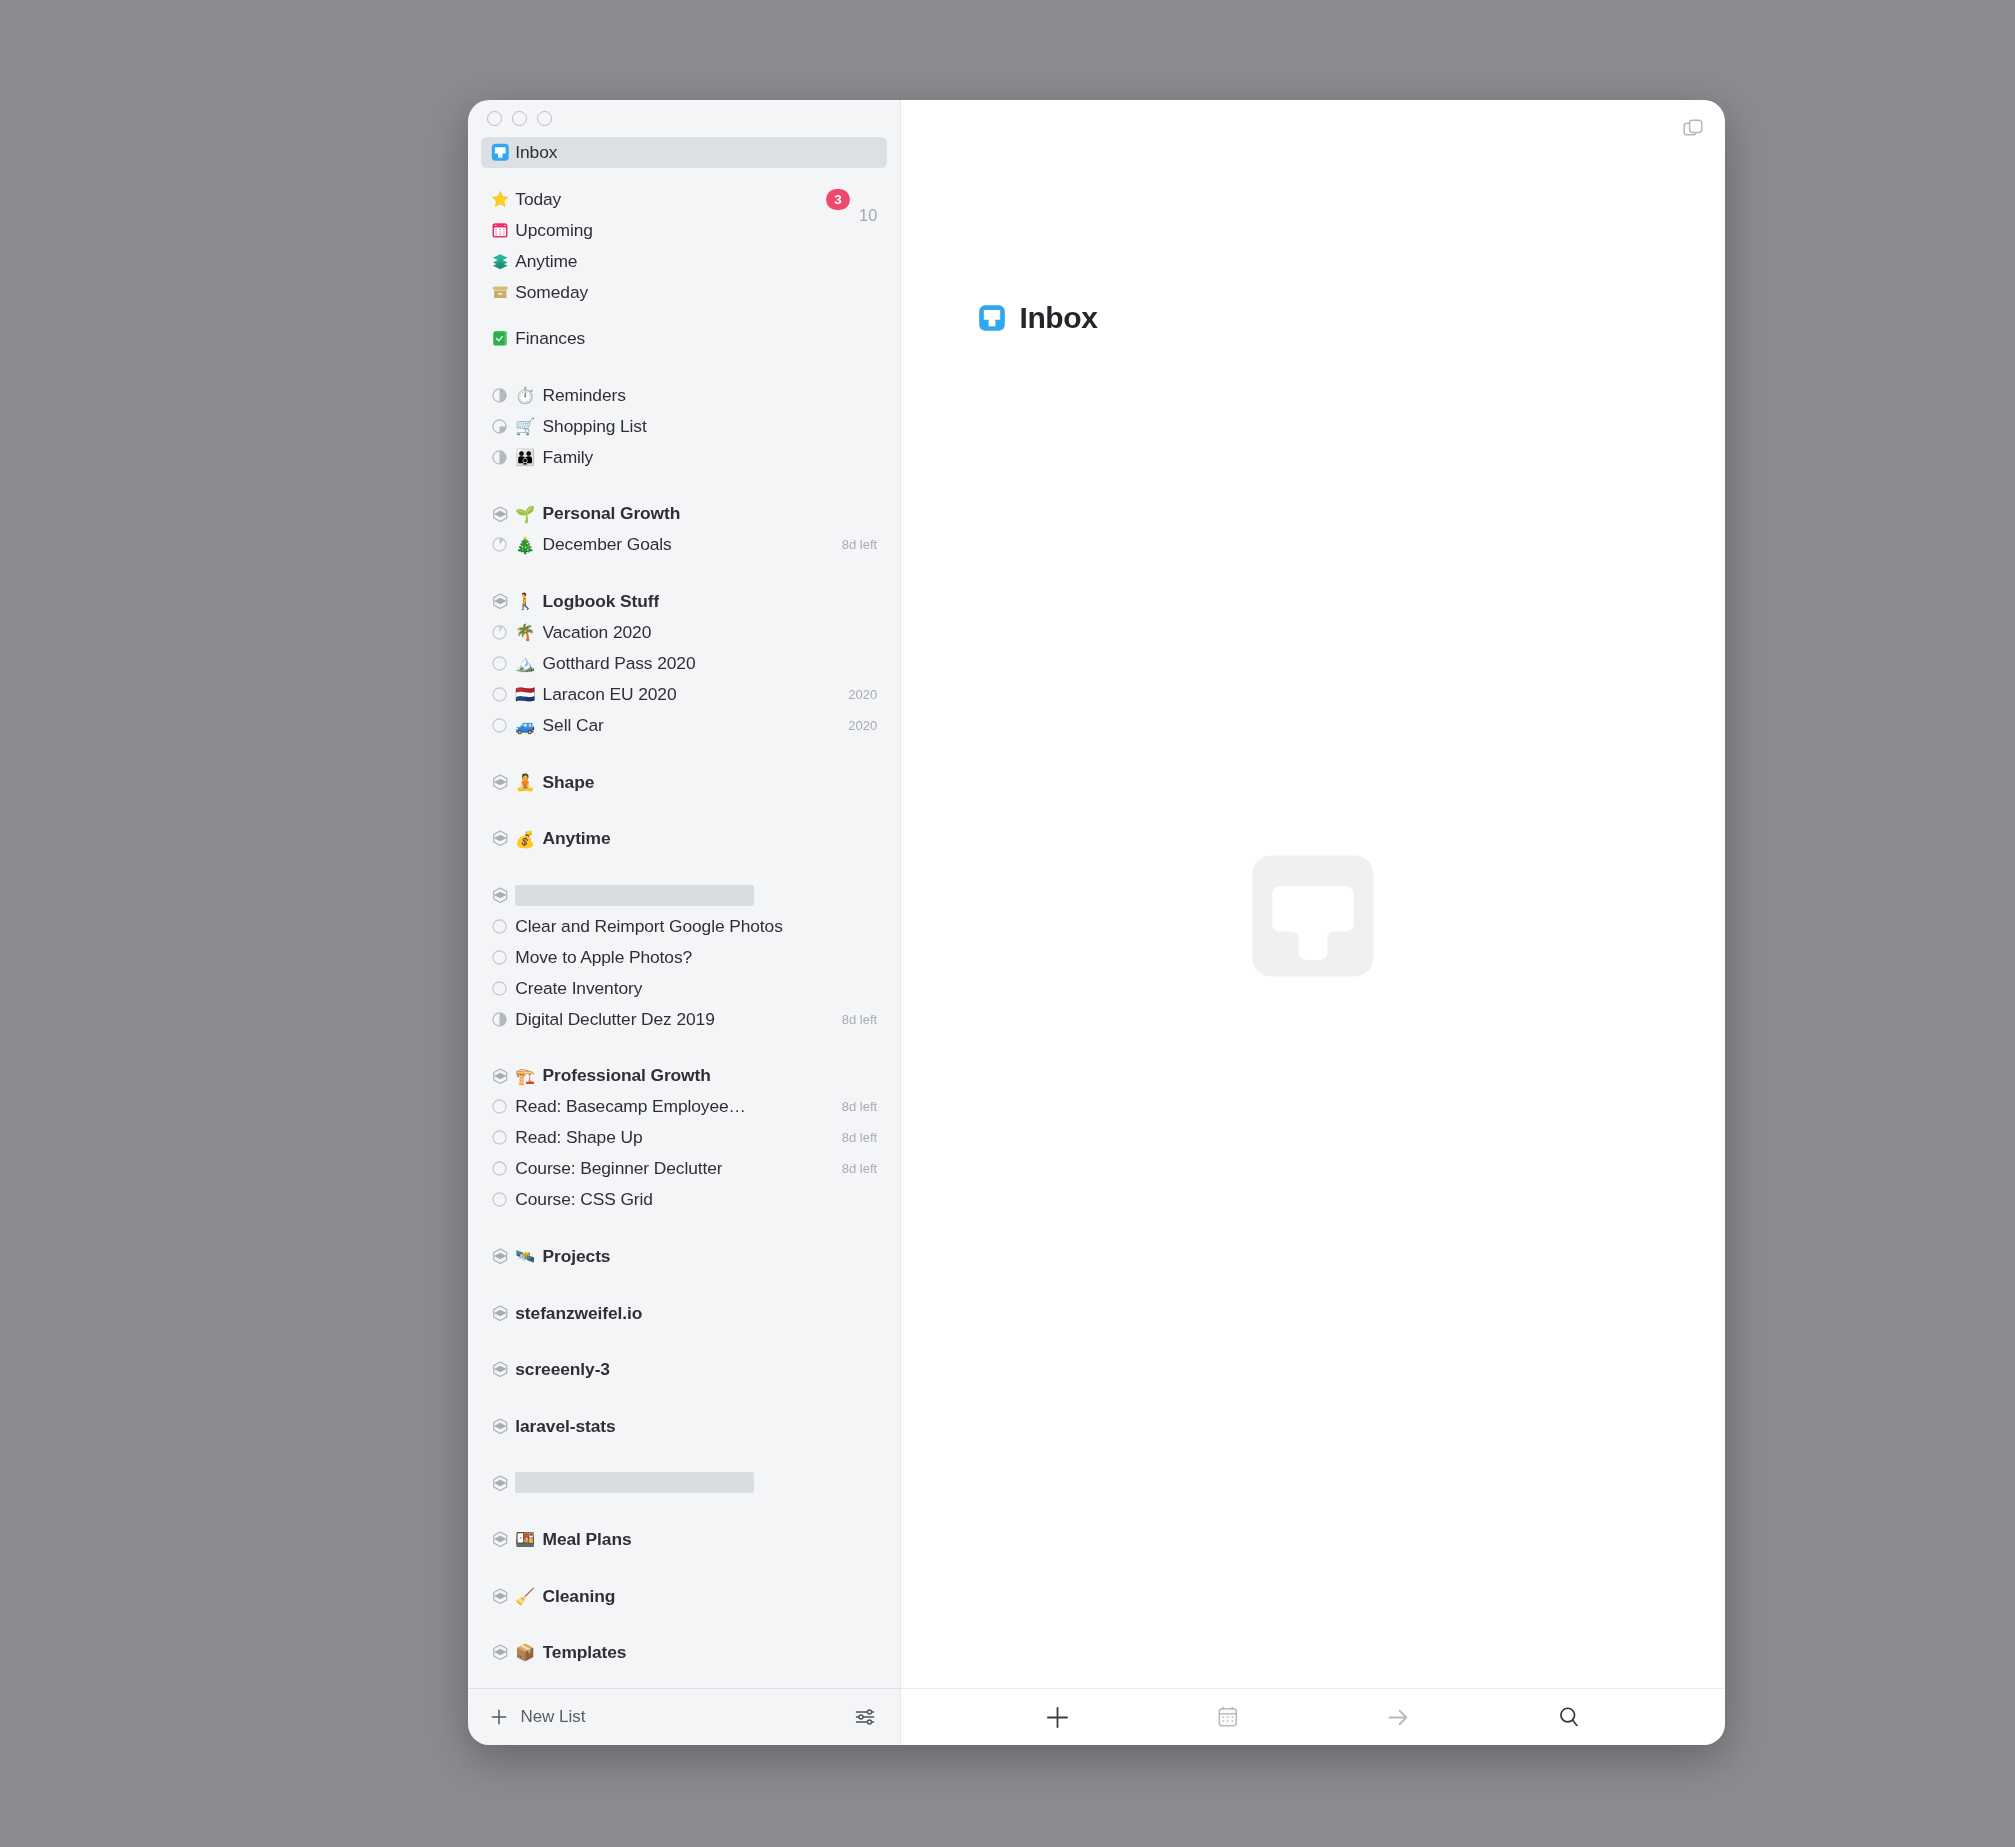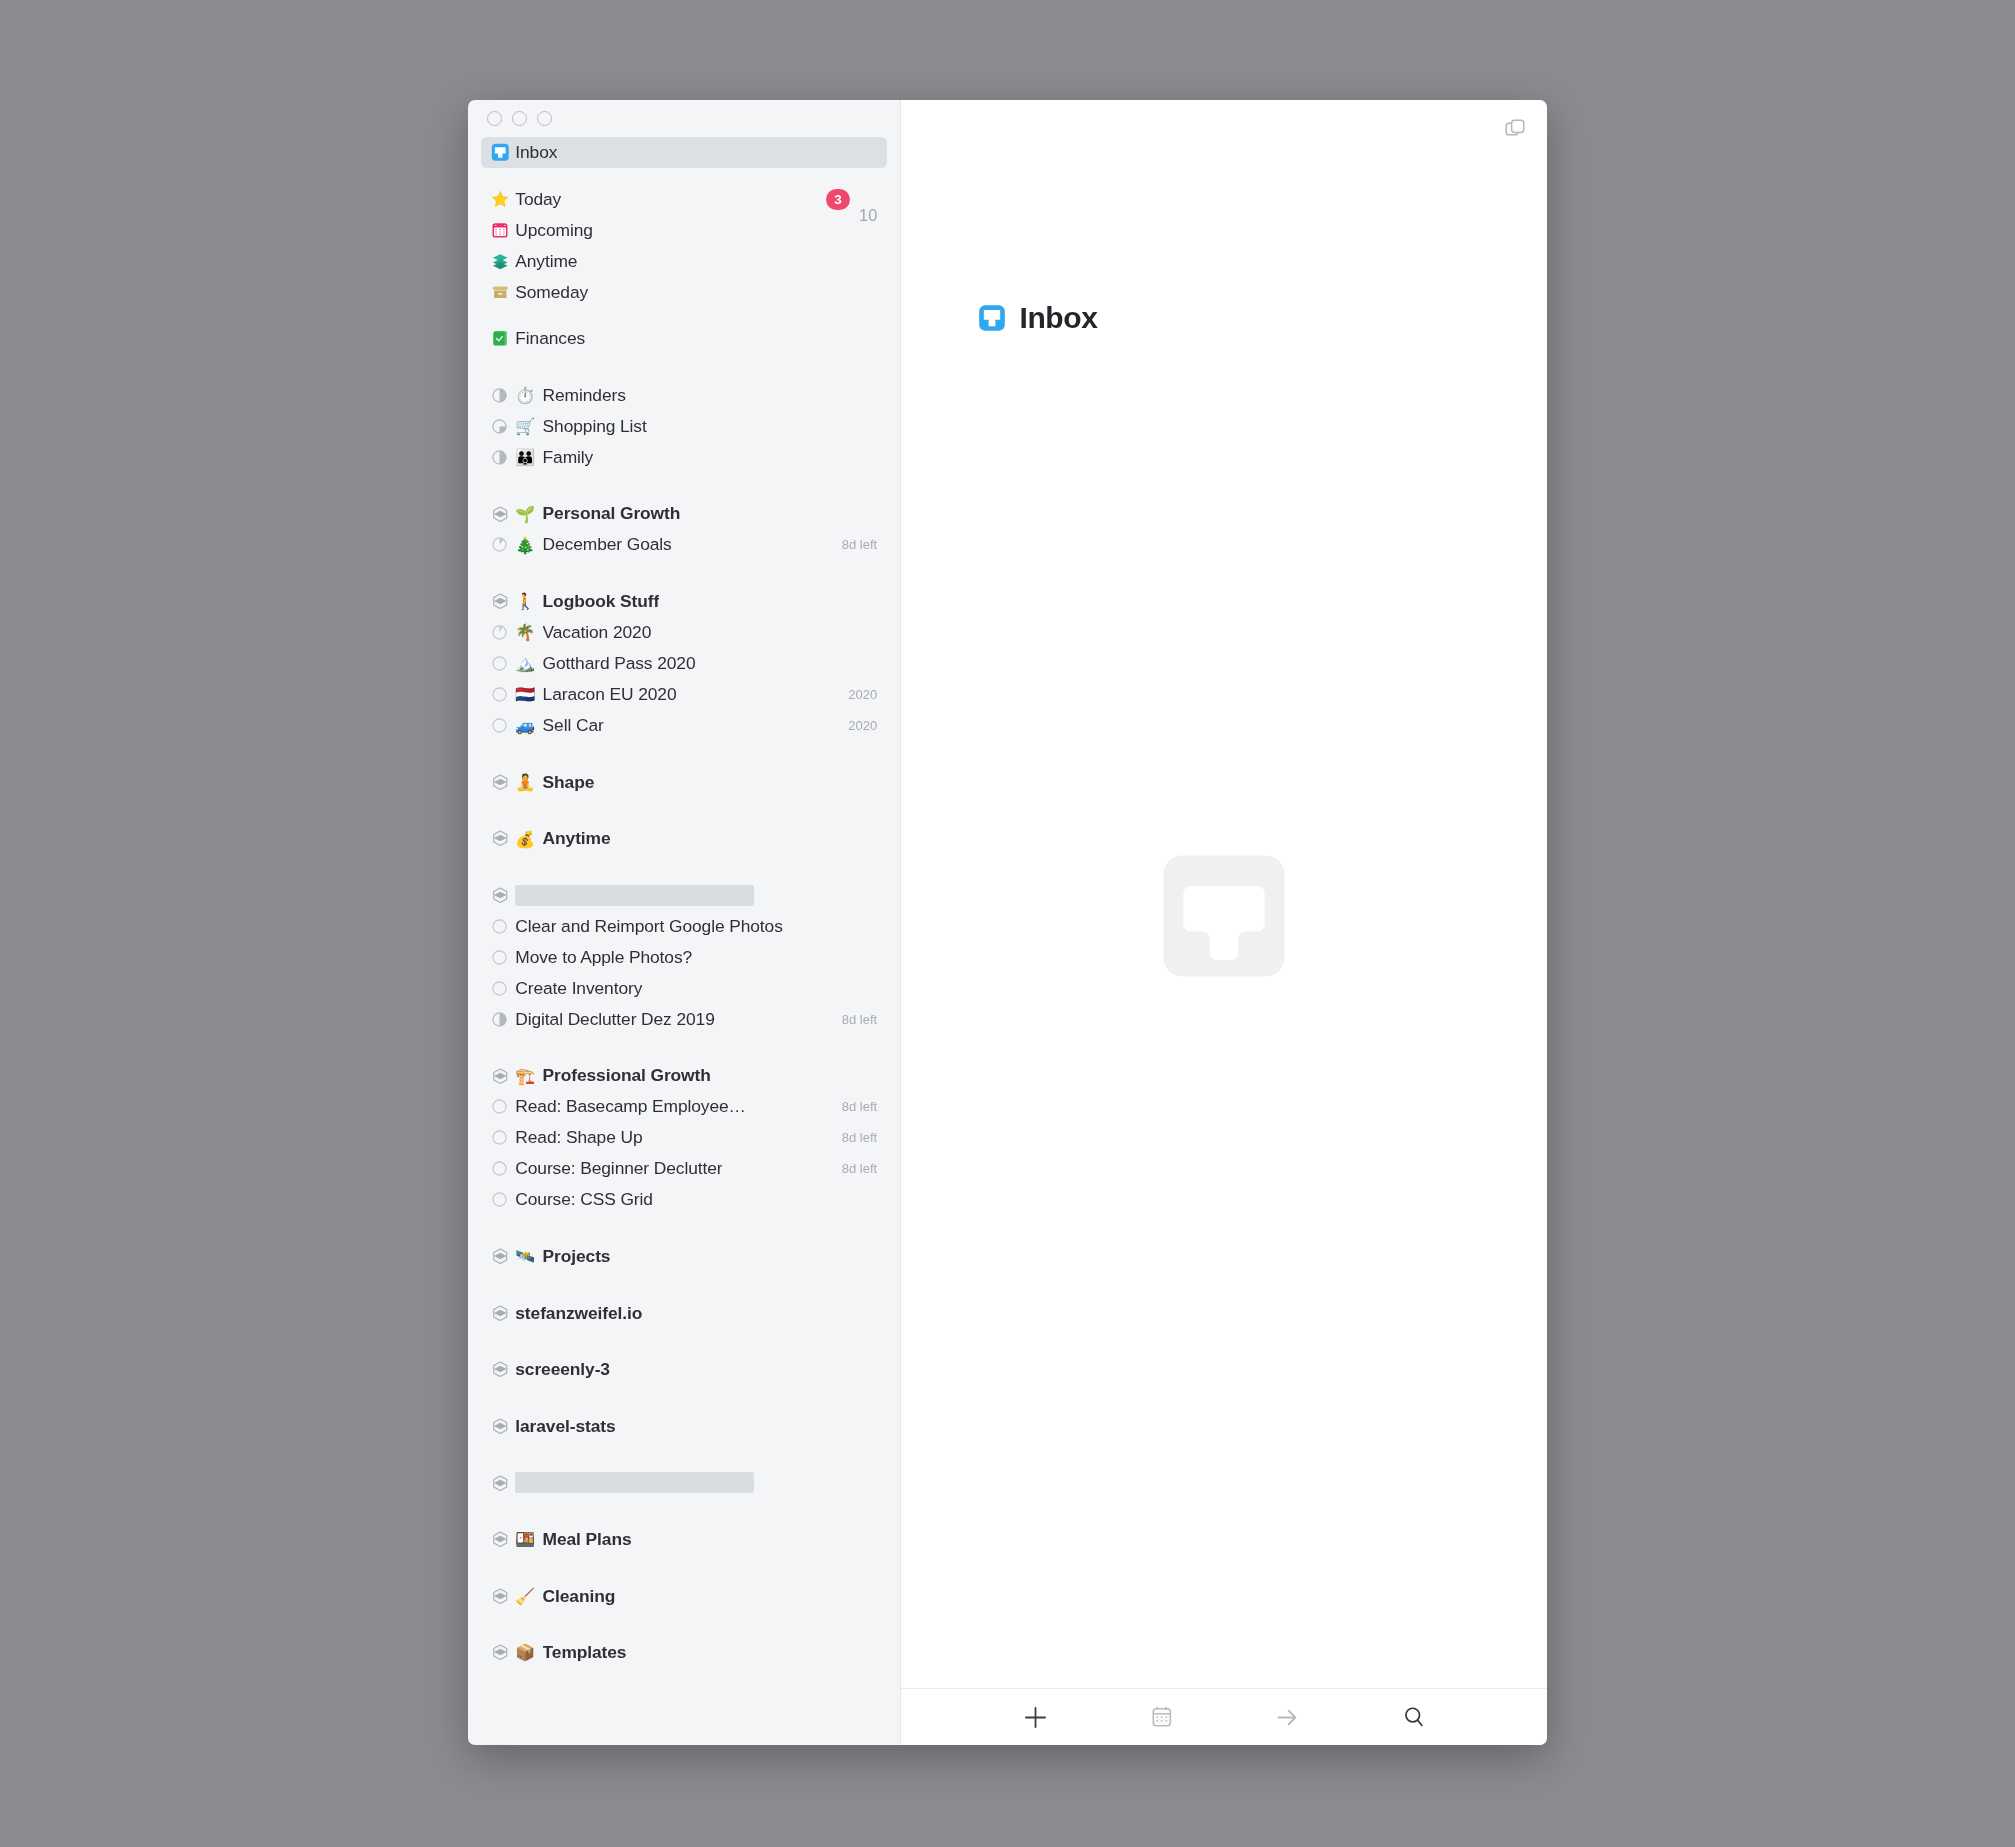--- a/index.html
+++ b/index.html
@@ -11,23 +11,23 @@
     font-family: "Liberation Sans", sans-serif;
     -webkit-font-smoothing: antialiased;
     overflow: hidden;
   }
 
   
   .window {
     position: absolute;
     left: 468px;
     top: 100px;
-    width: 1079px;
+    width: 1257px;
     height: 1645px;
-    border-radius: 7px;
+    border-radius: 21px;
     overflow: hidden;
     display: flex;
     box-shadow: 0 12.8px 43px rgba(0,0,0,0.28);
   }
 
   
   .sidebar {
     width: 433px;
     height: 100%;
     background: #f4f5f7;
@@ -647,20 +647,44 @@
             <path d="M12 2.6l8.4 4.6v9.6L12 21.4 3.6 16.8V7.2z" fill="none" stroke="#a9acb3" stroke-width="1.5" stroke-linejoin="round"></path>
             <path d="M3.9 11.6L12 7.3l8.1 4.3L12 16z" fill="#a9acb3"></path>
           </svg>
         </span>
         <span class="emoji">📦</span>
         <span class="lbl bold">Templates</span>
       </div>
 
     </div>
 
+    <div class="sidebar-footer">
+      <div class="newlist">
+        <span class="plus-glyph">
+          <svg width="20" height="20" viewBox="0 0 24 24">
+            <path d="M12 4v16M4 12h16" stroke="#55585e" stroke-width="1.8" stroke-linecap="round"></path>
+          </svg>
+        </span>
+        <span>New List</span>
+      </div>
+      <span class="filter-btn">
+        <svg width="24" height="24" viewBox="0 0 24 24">
+          <g stroke="#4e5157" stroke-width="1.5" stroke-linecap="round" fill="none">
+            <path d="M3.5 7h17"></path>
+            <path d="M3.5 12h17"></path>
+            <path d="M3.5 17h17"></path>
+          </g>
+          <g fill="#f4f5f7" stroke="#4e5157" stroke-width="1.4">
+            <circle cx="16.5" cy="7" r="2"></circle>
+            <circle cx="8" cy="12" r="2"></circle>
+            <circle cx="16.5" cy="17" r="2"></circle>
+          </g>
+        </svg>
+      </span>
+    </div>
 
   </div>
 
   <div class="main">
 
     <div class="main-topbar">
       <span>
         <svg width="24" height="24" viewBox="0 0 24 24">
           <rect x="3.2" y="6.2" width="11.6" height="11.6" rx="2.6" fill="#fff" stroke="#b4b7bc" stroke-width="1.5"></rect>
           <rect x="8.6" y="3.2" width="12.2" height="12.2" rx="2.8" fill="#fff" stroke="#b4b7bc" stroke-width="1.5"></rect>

